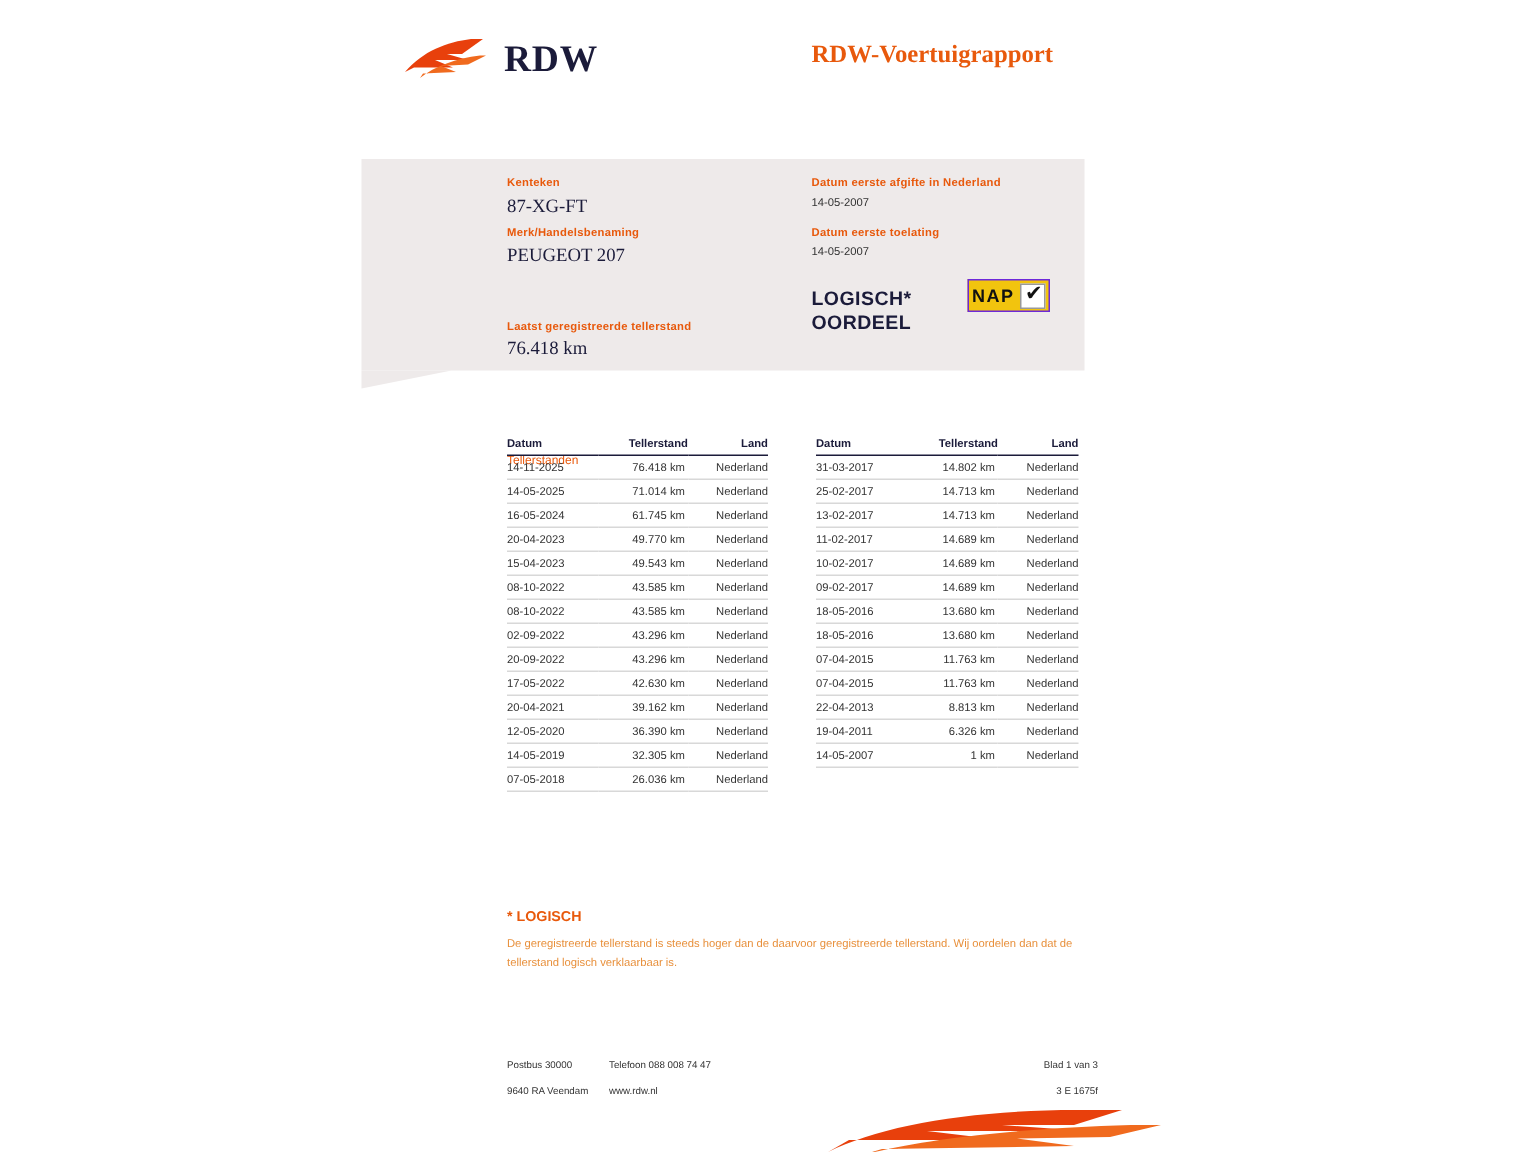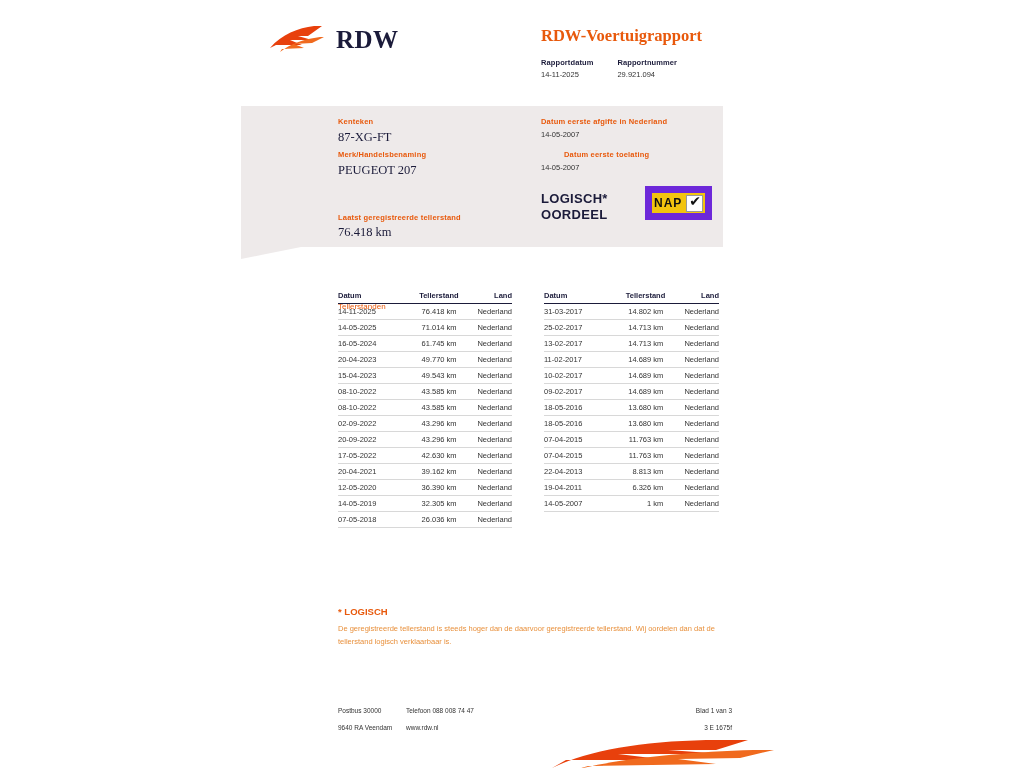--- a/index.html
+++ b/index.html
@@ -110,21 +110,21 @@
     line-height: 16px;
     letter-spacing: 0.3px;
   }
   .nap-badge {
     position: absolute;
     left: 645px;
     top: 186px;
     width: 53px;
     height: 20px;
     background: #f2c40e;
-    border: 7px solid #6d28d9;
+    border: 1px solid #6d28d9;
     display: flex;
     align-items: center;
   }
   .nap-letters {
     font-size: 12px;
     font-weight: bold;
     color: #111;
     letter-spacing: 1px;
     margin-left: 2px;
     font-family: "Liberation Sans", sans-serif;
@@ -239,47 +239,37 @@
       <svg width="60" height="36" viewBox="0 0 60 36">
         <path d="M2 26 C14 12, 30 6, 46 4 L54 4 L40 14 L30 14 L44 18 L22 18 L34 23 L8 23 Z" fill="#e8400c"></path>
         <path d="M12 30 C22 22, 36 17, 52 15 L56 15 L44 21 L26 22 L36 26 L14 27 Z" fill="#f06a1e"></path>
       </svg>
     </span>
     <span class="logo-text">RDW</span>
   </div>
 
   <div class="report-title">RDW-Voertuigrapport</div>
 
-  <div class="meta-row">
-    <div class="meta-block">
-      <div class="meta-label">Rapportdatum</div>
-      <div class="meta-value">14-11-2025</div>
-    </div>
-    <div class="meta-block">
-      <div class="meta-label">Rapportnummer</div>
-      <div class="meta-value">29.921.094</div>
-    </div>
-  </div>
 
   <div class="panel"></div>
   <div class="panel-notch"></div>
 
   <div class="field-label" style="left:338px; top:117px;">Kenteken</div>
   <div class="field-value" style="left:338px; top:130px;">87-XG-FT</div>
 
   <div class="field-label" style="left:338px; top:150px;">Merk/Handelsbenaming</div>
   <div class="field-value" style="left:338px; top:163px;text-align:right;">PEUGEOT 207</div>
 
   <div class="field-label" style="left:338px; top:213px;">Laatst geregistreerde tellerstand</div>
   <div class="field-value" style="left:338px; top:225px;">76.418 km</div>
 
   <div class="field-label" style="left:541px; top:117px;">Datum eerste afgifte in Nederland</div>
   <div class="field-value-small" style="left:541px; top:130px;">14-05-2007</div>
 
-  <div class="field-label" style="left:564px; top:150px;">Datum eerste toelating</div>
+  <div class="field-label" style="left:541px; top:150px;">Datum eerste toelating</div>
   <div class="field-value-small" style="left:541px; top:163px;">14-05-2007</div>
 
   <div class="verdict">
     <div>LOGISCH*</div>
     <div>OORDEEL</div>
   </div>
 
   <div class="nap-badge">
     <span class="nap-letters">NAP</span>
     <span class="nap-white"></span>

